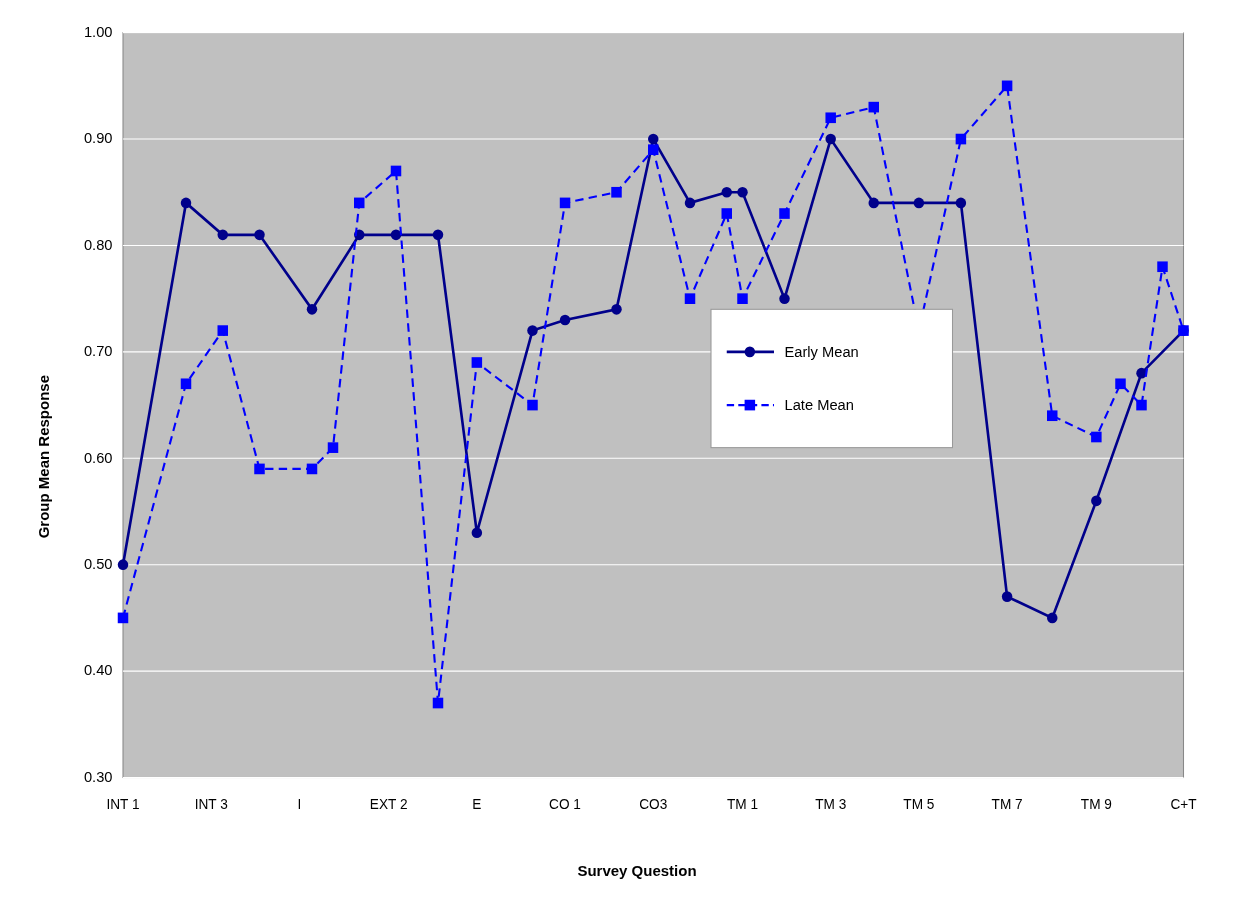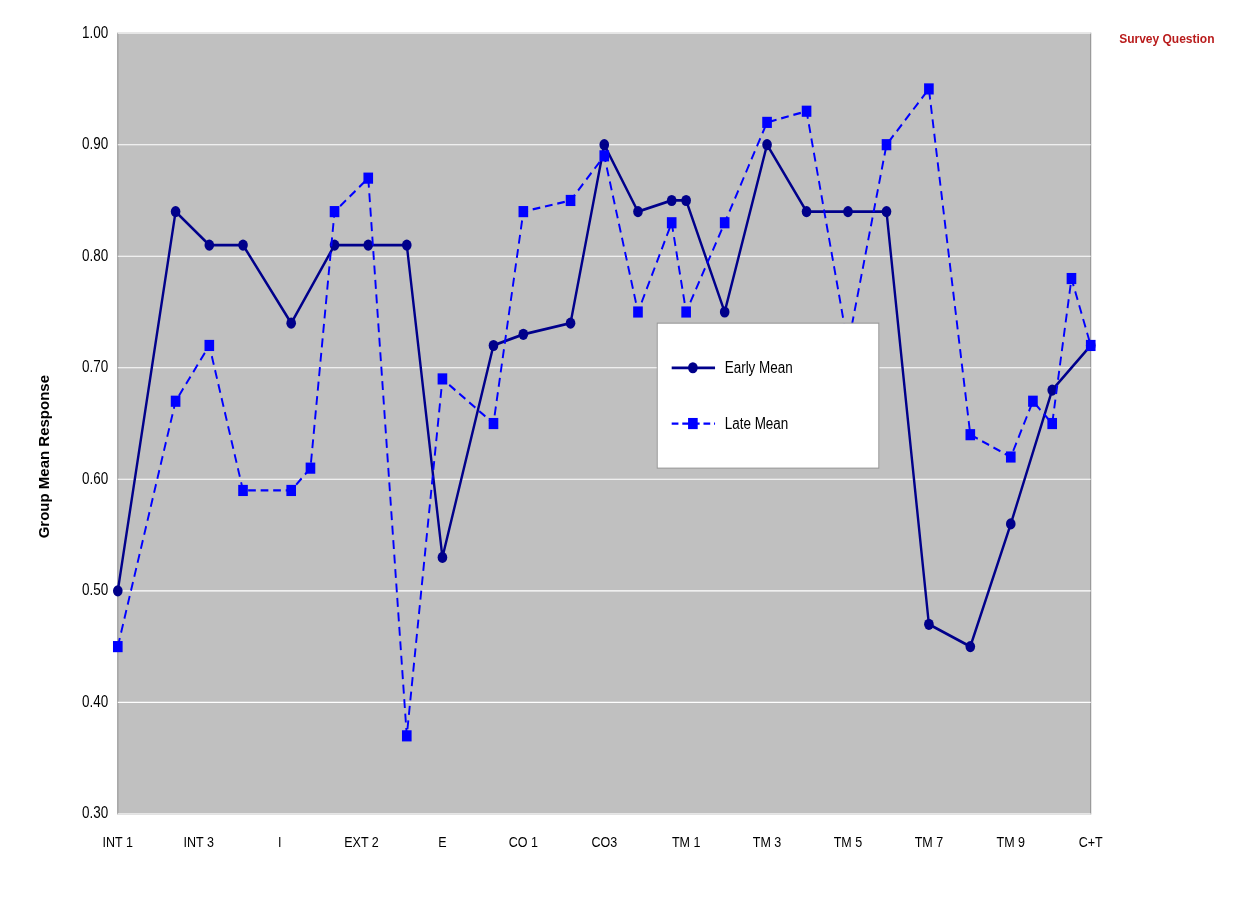--- a/index.html
+++ b/index.html
@@ -32,35 +32,35 @@
       transform: rotate(180deg);
       font-size: 15px;
       font-weight: bold;
       color: #000;
       white-space: nowrap;
       margin-right: 8px;
       flex-shrink: 0;
     }
     .chart-inner {
       display: flex;
-      flex-direction: row;
+      flex-direction: column;
       flex: 1;
       height: 100%;
     }
     .chart-plot-area {
       flex: 1;
       position: relative;
       display: flex;
       flex-direction: column;
     }
     .x-axis-label {
       text-align: center;
-      font-size: 12px;
+      font-size: 15px;
       font-weight: bold;
-      color: #b91c1c;
+      color: #000000;
       padding-top: 10px;
       height: 40px;
     }
     svg.main-chart {
       width: 100%;
       height: 100%;
     }
   </style>
 </head>
 <body>

